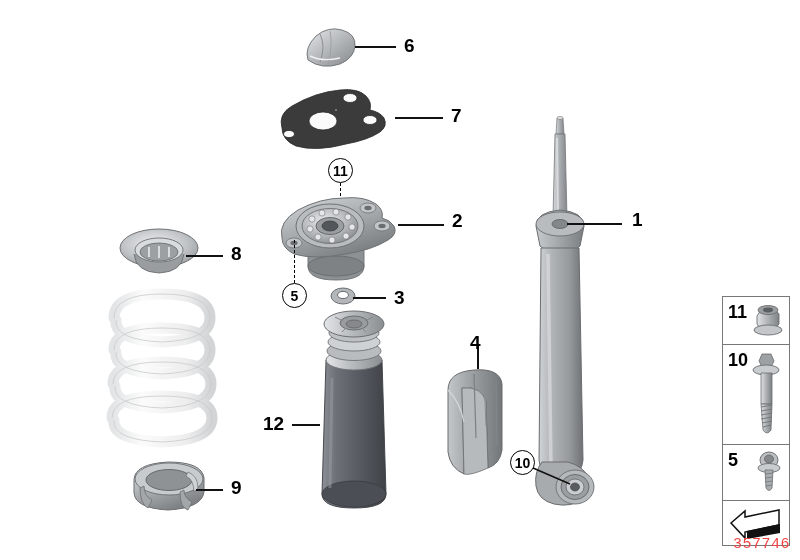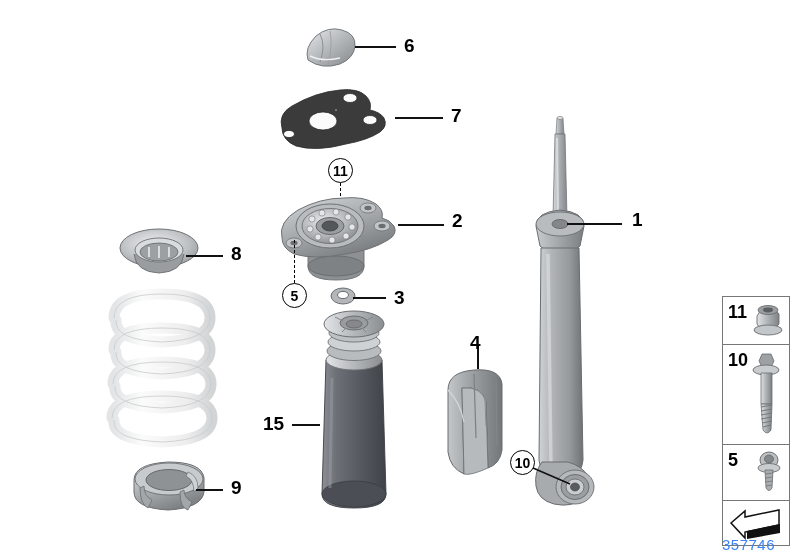--- a/index.html
+++ b/index.html
@@ -81,24 +81,24 @@
   .legend-art {
     position: absolute;
     right: 4px;
     top: 3px;
   }
   .diagram-id {
     position: absolute;
     left: 722px;
     top: 536px;
     width: 68px;
-    text-align: left;
-    font-family: Liberation Sans, sans-serif;
+    text-align: right;
+    font-family: Liberation Mono, monospace;
     font-size: 15px;
-    color: #3b82f6;
+    color: #ef4444;
     letter-spacing: 0.5px;
   }
 </style>
 </head>
 <body>
 
 <div id="stage">
 
   <svg class="part" style="left:300px;top:26px;" width="64" height="46">
     <defs>
@@ -350,21 +350,21 @@
   <div class="leader" style="left:395px;top:117px;width:48px;"></div>
   <div class="lbl" style="left:451px;top:106px;">7</div>
 
   <div class="leader" style="left:186px;top:255px;width:37px;"></div>
   <div class="lbl" style="left:231px;top:244px;">8</div>
 
   <div class="leader" style="left:196px;top:489px;width:27px;"></div>
   <div class="lbl" style="left:231px;top:478px;">9</div>
 
   <div class="leader" style="left:292px;top:424px;width:28px;"></div>
-  <div class="lbl" style="left:263px;top:414px;">15</div>
+  <div class="lbl" style="left:263px;top:414px;">12</div>
 
   <div class="legend">
 
     <div class="legend-row">
       <span class="legend-num">11</span>
       <svg class="legend-art" width="36" height="40">
         <defs>
           <linearGradient id="gn" x1="0" y1="0" x2="1" y2="0">
             <stop offset="0%" stop-color="#e2e4e6"></stop>
             <stop offset="45%" stop-color="#b4b7ba"></stop>

